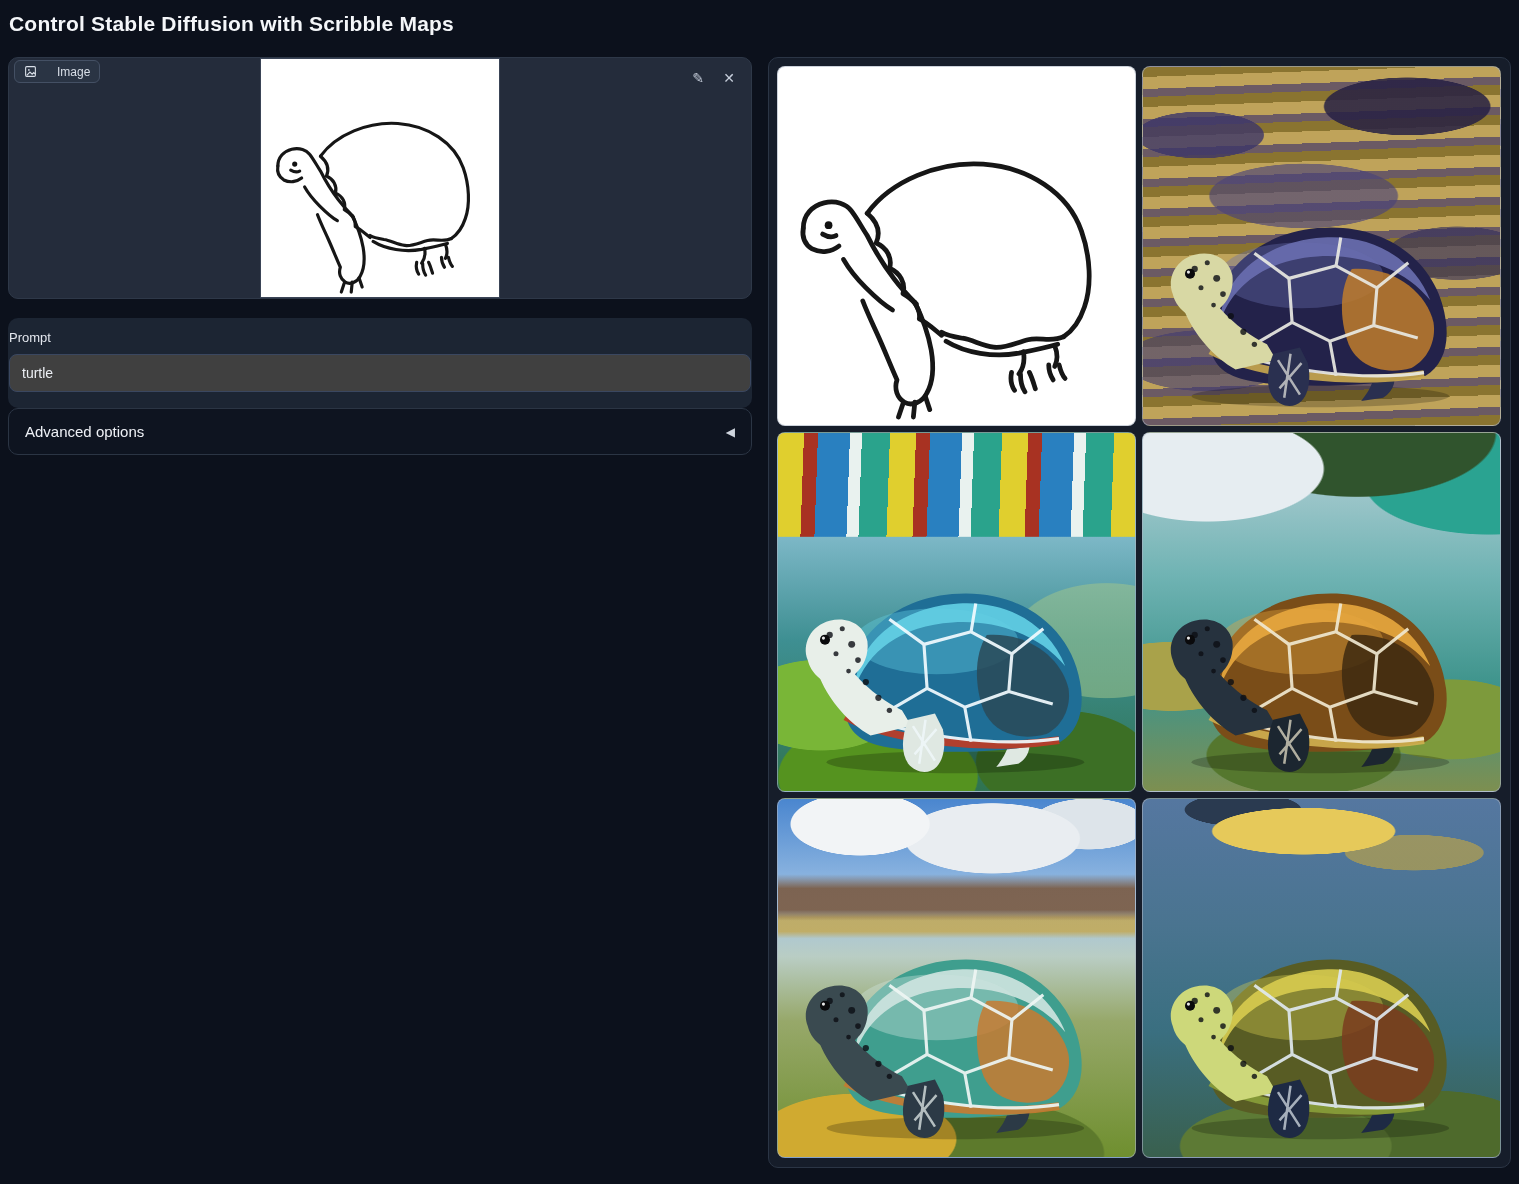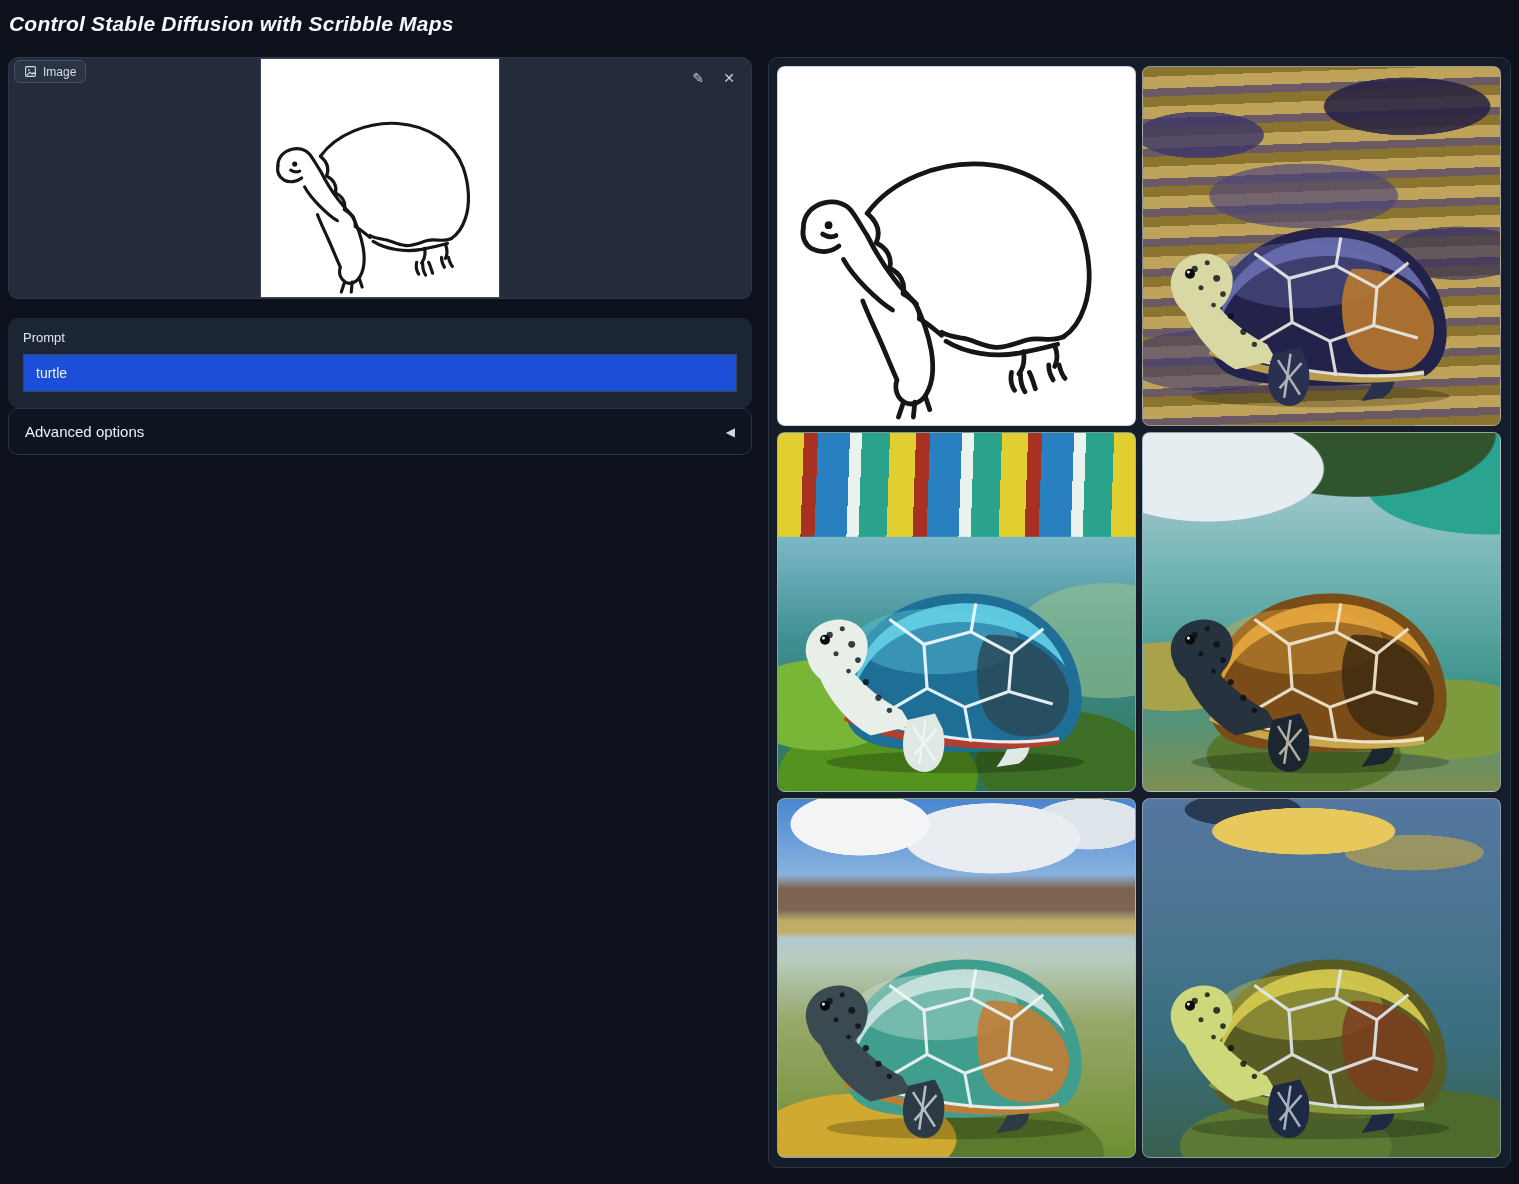--- a/index.html
+++ b/index.html
@@ -1,42 +1,42 @@
 <!DOCTYPE html>
 <html><head>
 <meta charset="utf-8">
 <style>
   * { margin:0; padding:0; box-sizing:border-box; }
   html,body { background:#0c111c; }
   .page { position:relative; width:1519px; height:1184px; overflow:hidden;
           background:#0c111c; font-family:"Liberation Sans", sans-serif; color:#e5e9f0; }
 
   .app-title { position:absolute; left:9px; top:12px; font-size:21px; font-weight:700;
-               color:#f4f6f9; letter-spacing:.2px;font-style:italic; }
+               color:#f4f6f9; letter-spacing:.2px; }
 
   
   .left-col { position:absolute; left:8px; top:57px; width:744px; }
 
   .image-block { position:relative; height:242px; background:#242c3b;
                  border:1px solid #2e3848; border-radius:10px; }
   .image-canvas { position:absolute; left:251px; top:0; width:240px; height:240px;
                   background:#ffffff; border:1px solid #3a4456; }
   .image-chip { position:absolute; top:2px; left:5px; height:23px; display:flex; align-items:center;
-                gap:6px; padding:0 9px; background:#2a3444; border:1px solid #445064;
+                gap:20px; padding:0 9px; background:#2a3444; border:1px solid #445064;
                 border-radius:6px; font-size:12px; color:#d9dfe8; z-index:3; }
   .image-chip svg { display:block; }
   .image-tools { position:absolute; top:11px; right:13px; display:flex; gap:13px; z-index:3; }
   .tool-btn { width:18px; height:18px; display:flex; align-items:center; justify-content:center;
               color:#c6cedb; font-size:14px; cursor:pointer; background:transparent; border:0; }
 
   .prompt-block { margin-top:19px; height:90px; background:#1c2533; border:1px solid #28324200;
-                  border-radius:10px; padding:11px 14px; }
+                  border-radius:10px; padding:11px 0; }
   .prompt-label { font-size:13px; color:#e3e7ee; }
-  .prompt-input { margin-top:9px; width:100%; height:38px; background:#1d4ed8;
-                  border:1px solid #3a4760; border-radius:0; color:#eceff4;
+  .prompt-input { margin-top:9px; width:100%; height:38px; background:#404040;
+                  border:1px solid #3a4760; border-radius:8px; color:#eceff4;
                   font-size:14px; padding:0 12px; font-family:"Liberation Sans", sans-serif; outline:none; }
 
   .run-button { margin-top:19px; width:100%; height:37px; border-radius:9px;
                 background:linear-gradient(180deg,#535d6d 0%,#46505f 55%,#414b5a 100%);
                 border:1px solid #5b6masked780; border:1px solid #5b6780; color:#ffffff; font-weight:700;
                 font-size:15px; cursor:pointer; font-family:"Liberation Sans", sans-serif; }
 
   .advanced { height:47px; background:#0e1420; border:1px solid #2b3544;
               border-radius:10px; display:flex; align-items:center; justify-content:space-between;
               padding:0 16px; cursor:pointer; }

